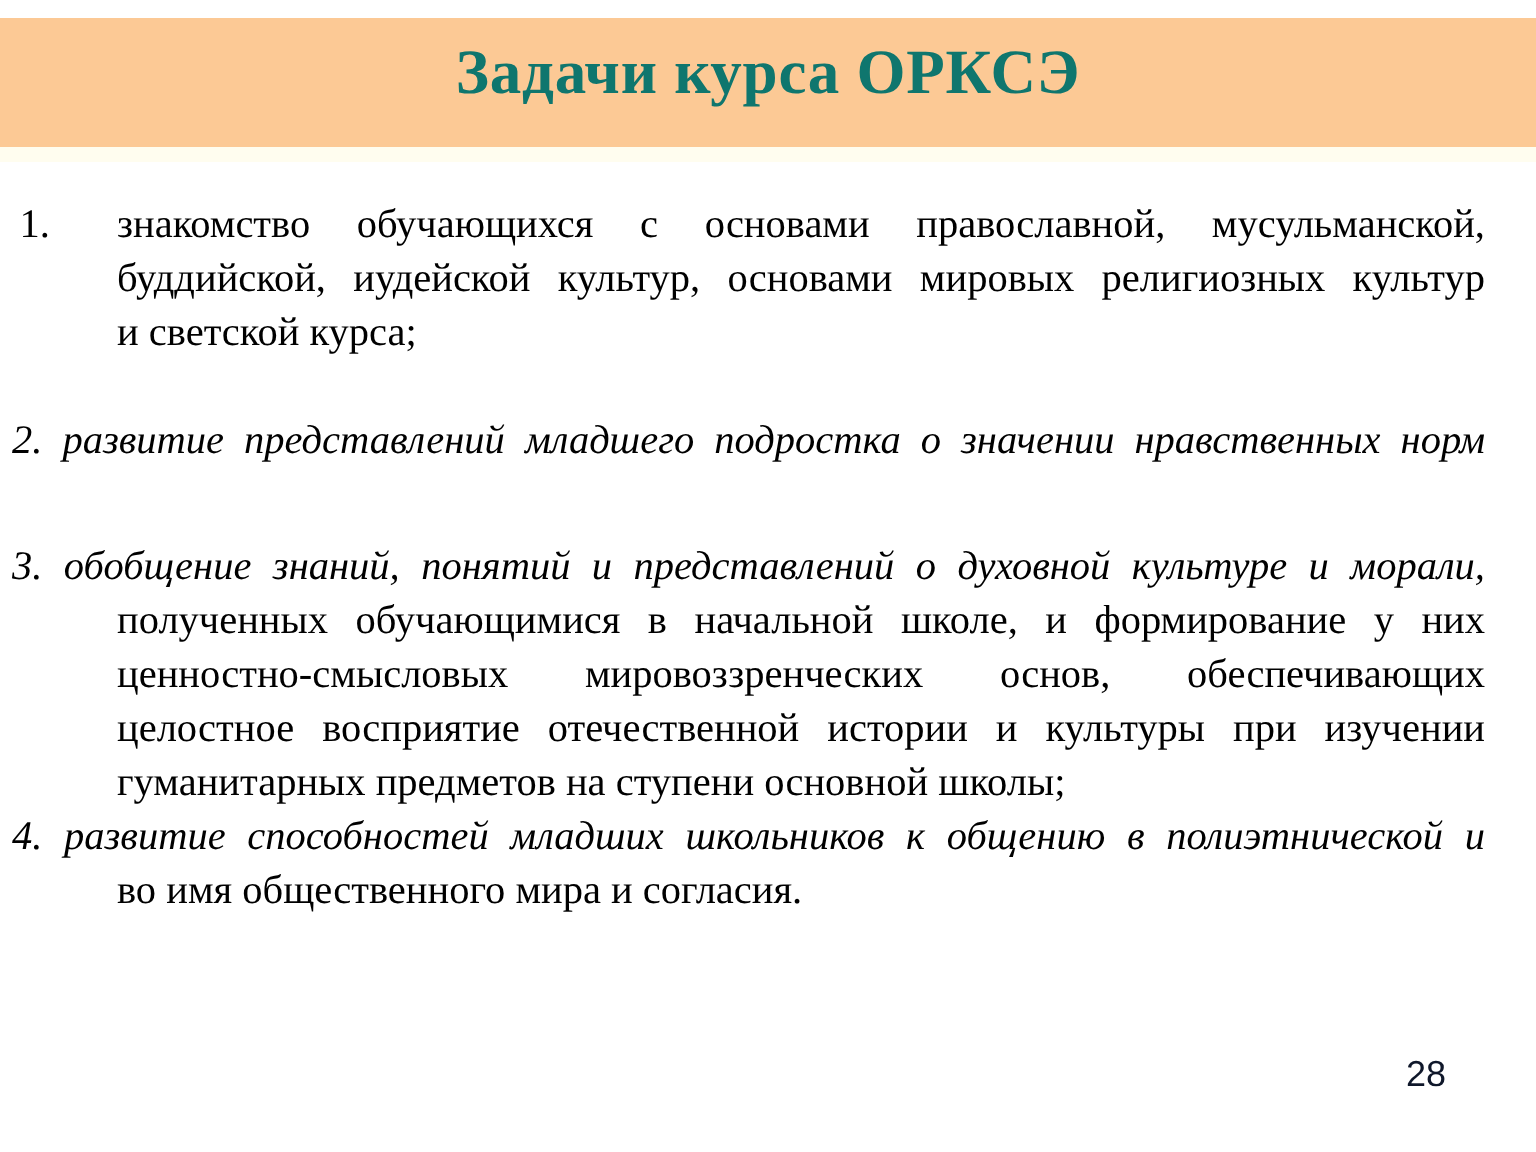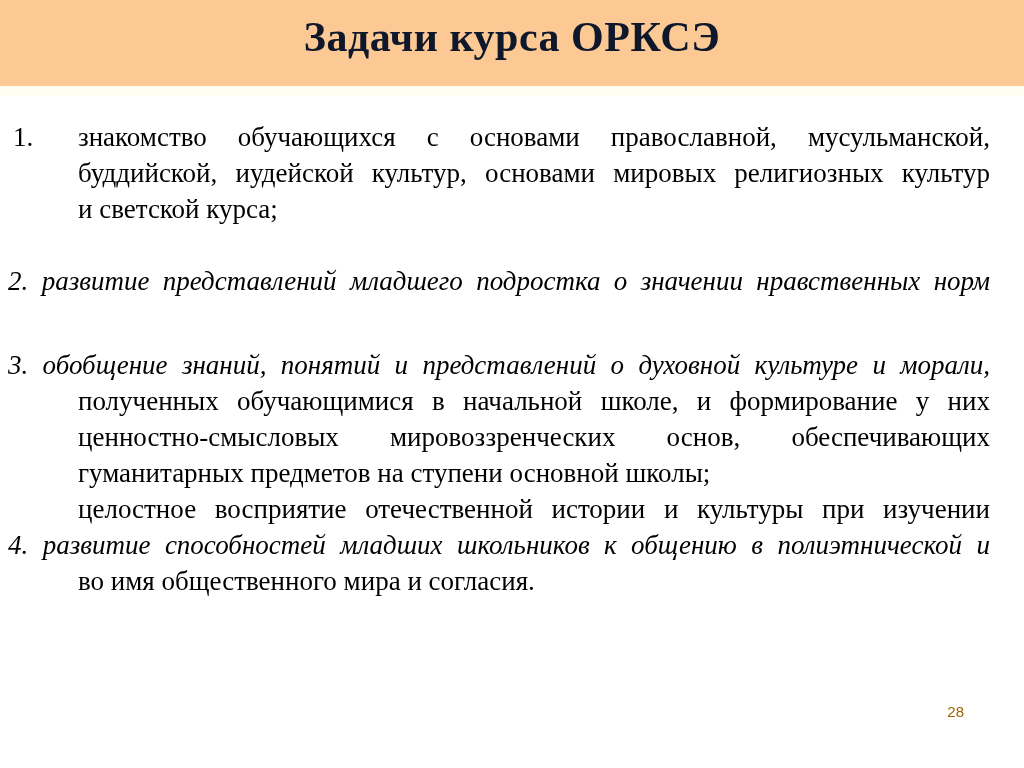--- a/index.html
+++ b/index.html
@@ -13,26 +13,26 @@
     position: relative;
     width: 1024px; height: 768px;
     background: #ffffff;
     overflow: hidden;
   }
   .band {
     width: 100%; height: 86px;
     background: #FCC995;
   }
   .band h1 {
-    margin: 0;
+    margin: 12px;
     padding-top: 13px;
     text-align: center;
     font-size: 42px;
     font-weight: bold;
-    color: #0f172a;
+    color: #0f766e;
     font-family: "Liberation Serif", serif;
     letter-spacing: 0.5px;
   }
   .band-edge {
     width: 100%; height: 10px;
     background: #FFFDEF;
   }
   .content {
     margin: 23px 34px 0 8px;
     font-size: 27px;
@@ -55,22 +55,22 @@
   .line.j {
     text-align: justify;
     text-align-last: justify;
     -moz-text-align-last: justify;
   }
   .page-number {
     position: absolute;
     top: 703px;
     right: 60px;
     font-family: "Liberation Sans", sans-serif;
-    font-size: 15px;
-    color: #a16207;
+    font-size: 24px;
+    color: #0f172a;
   }
 </style>
 </head>
 <body>
 
 <div class="slide">
 
   <header class="band">
     <h1>Задачи курса ОРКСЭ</h1>
   </header>
@@ -86,22 +86,22 @@
     </section>
 
     <section class="para mb-b">
       <div class="line j flush"><span>2.</span> <span>развитие представлений младшего подростка о значении нравственных норм</span></div>
     </section>
 
     <section class="para mb-c">
       <div class="line j flush"><span>3.</span> <span>обобщение знаний, понятий и представлений о духовной культуре и морали,</span></div>
       <div class="line j">полученных обучающимися в начальной школе, и формирование у них</div>
       <div class="line j">ценностно-смысловых мировоззренческих основ, обеспечивающих</div>
+      <div class="line j">целостное восприятие отечественной истории и культуры при изучении</div>
       <div class="line">гуманитарных предметов на ступени основной школы;</div>
-      <div class="line j">целостное восприятие отечественной истории и культуры при изучении</div>
     </section>
 
     <section class="para">
       <div class="line j flush"><span>4.</span> <span>развитие способностей младших школьников к общению в полиэтнической и</span></div>
       <div class="line">во имя общественного мира и согласия.</div>
     </section>
 
   </main>
 
   <div class="page-number">28</div>

